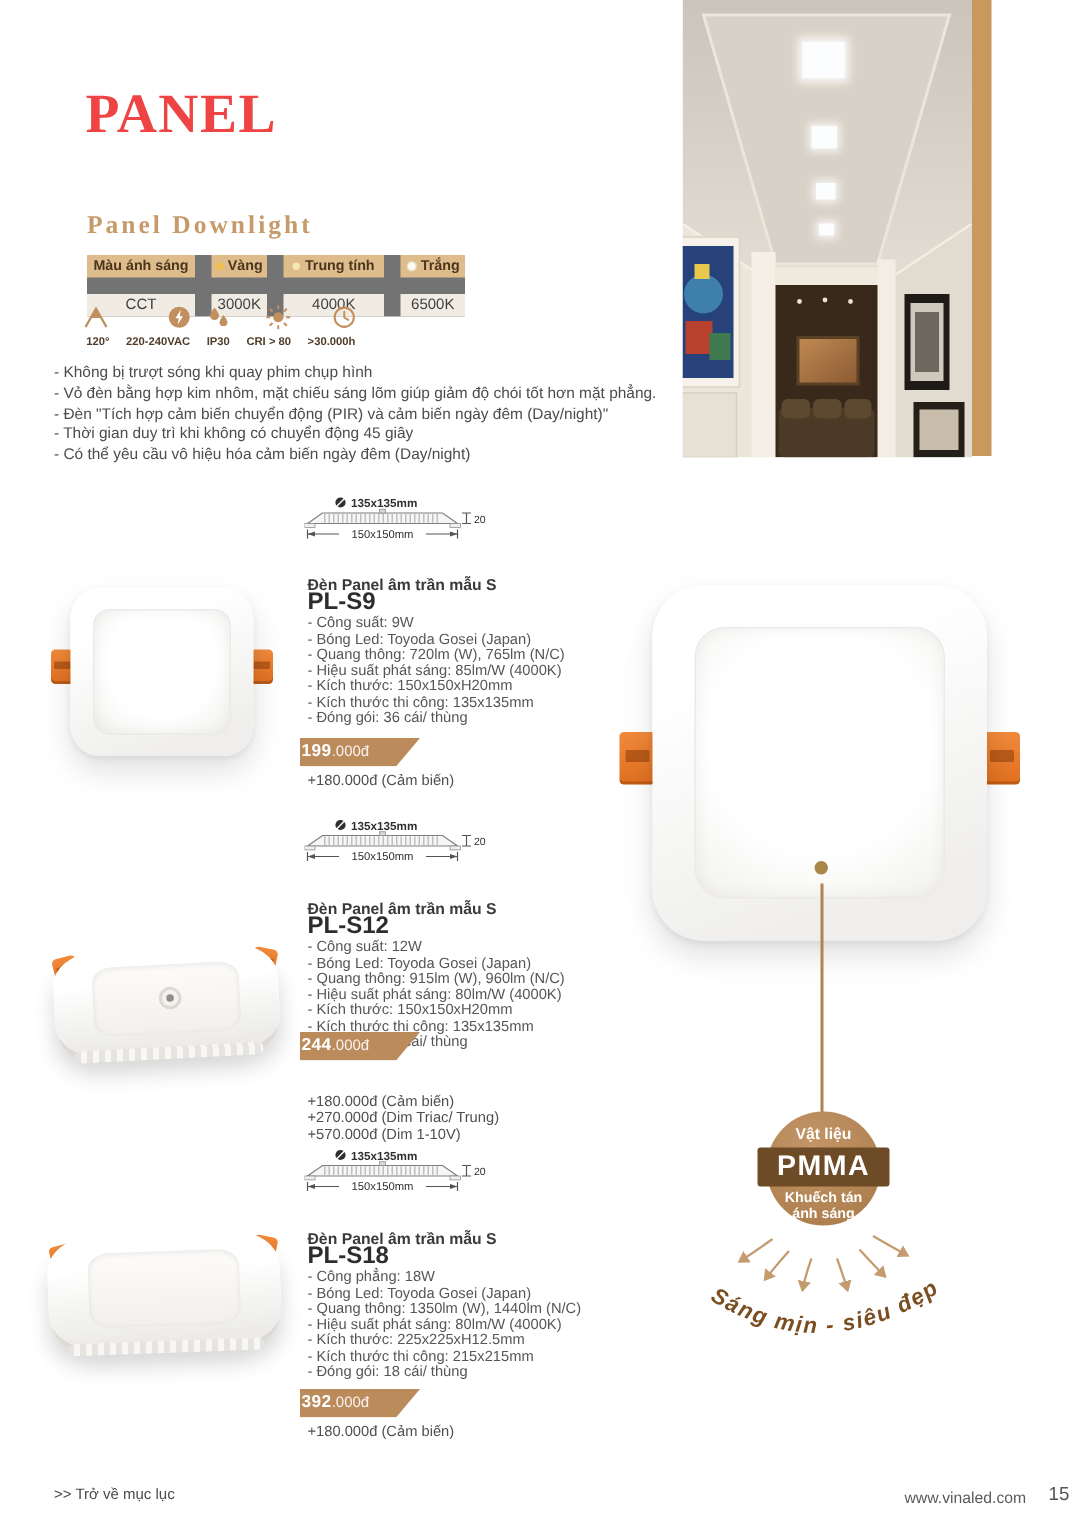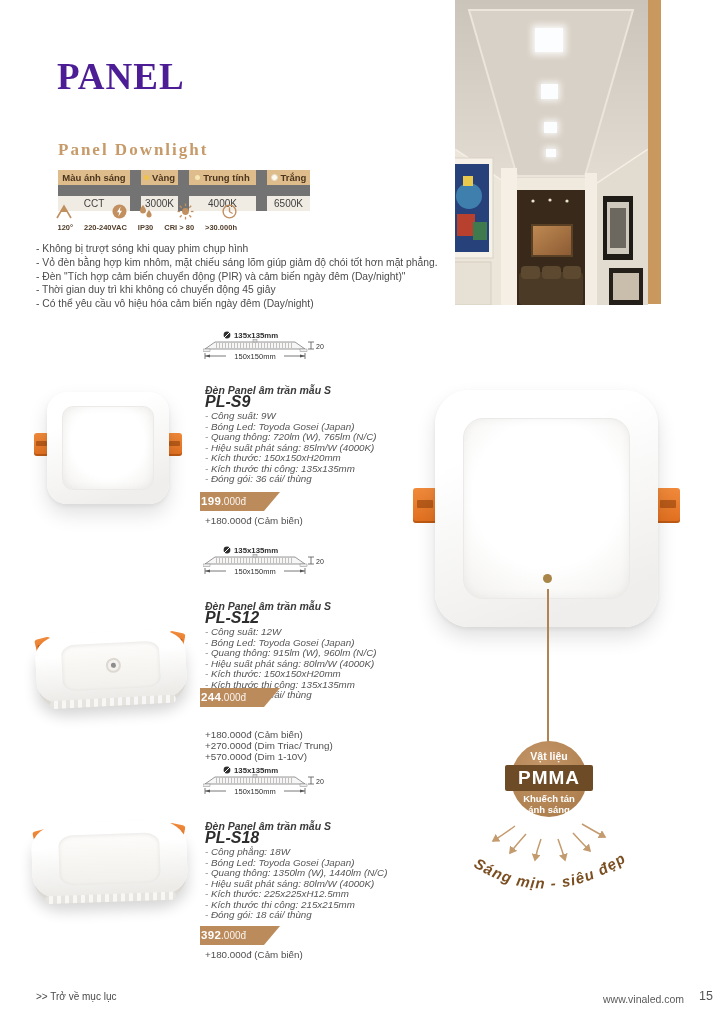--- a/index.html
+++ b/index.html
@@ -1,41 +1,41 @@
 <!DOCTYPE html>
 <html><head>
 <meta charset="utf-8">
 <style>
   html,body{margin:0;padding:0;background:#ffffff;}
   .page{position:relative;width:724px;height:1024px;background:#ffffff;overflow:hidden;
         font-family:"Liberation Sans",sans-serif;color:#444;}
   
   .title{position:absolute;left:57px;top:58px;font-family:"Liberation Serif",serif;
-         font-size:37px;line-height:37px;font-weight:700;color:#4c1d95;letter-spacing:1px;}
+         font-size:37px;line-height:37px;font-weight:700;color:#ef4444;letter-spacing:1px;}
   .subtitle{position:absolute;left:58px;top:140px;font-family:"Liberation Serif",serif;
             font-size:17px;font-weight:700;color:#c79a69;letter-spacing:2px;}
   .cct{position:absolute;left:58px;top:170px;display:grid;
        grid-template-columns:72px 37px 67px 43px;grid-auto-rows:15px;gap:11px;background:#737373;}
   .cct div{display:flex;align-items:center;justify-content:center;font-size:9.5px;}
   .cct .h{background:#dfbc8c;color:#4a351d;font-weight:700;}
   .cct .v{background:#f0ebe3;color:#3f3f3f;font-size:10px;}
   .dot{width:5px;height:5px;border-radius:50%;margin-right:3px;flex:0 0 auto;}
   .dot.warm{background:#f0c24b;}.dot.neutral{background:#f5e6b4;}.dot.cool{background:#fdfaf0;border:0.5px solid #e6ddc8;}
   .specrow{position:absolute;left:55px;top:203px;display:flex;align-items:flex-start;}
   .specitem{display:flex;flex-direction:column;align-items:flex-end;margin-right:11px;}
   .specitem .ic{height:17px;display:flex;align-items:center;justify-content:center;}
   .specitem .lb{margin-top:3px;font-size:7.5px;font-weight:700;color:#503c28;white-space:nowrap;}
   .features{position:absolute;left:36px;top:242px;width:404px;font-size:10.3px;
             line-height:13.8px;color:#4c4c4c;}
   
   .hall{position:absolute;left:455px;top:0;width:193px;height:305px;overflow:hidden;}
   .sidebar-bar{position:absolute;left:648px;top:0;width:13px;height:304px;background:#c9985f;}
   
   .diagram{position:absolute;width:126px;height:33px;}
-  .ptext{position:absolute;width:230px;font-style:italic;}
+  .ptext{position:absolute;width:230px;}
   .pname{font-size:10.5px;line-height:12px;font-weight:700;color:#3a3a3a;}
   .pmodel{font-size:16px;line-height:12px;font-weight:700;color:#2d2d2d;margin-bottom:3px;}
   .spec-line{font-size:9.8px;line-height:10.5px;color:#565656;}
   .badge{position:absolute;width:80px;height:19px;background:#bb8b5c;color:#fff;
          clip-path:polygon(0 0,100% 0,80% 100%,0 100%);
          font-size:11.5px;line-height:19px;padding-left:1px;box-sizing:border-box;}
   .badge b{font-weight:700;letter-spacing:.3px;}
   .badge span{font-weight:400;font-size:10px;opacity:.9;}
   .extra{position:absolute;font-size:9.8px;line-height:10.6px;color:#4f4f4f;}
   

